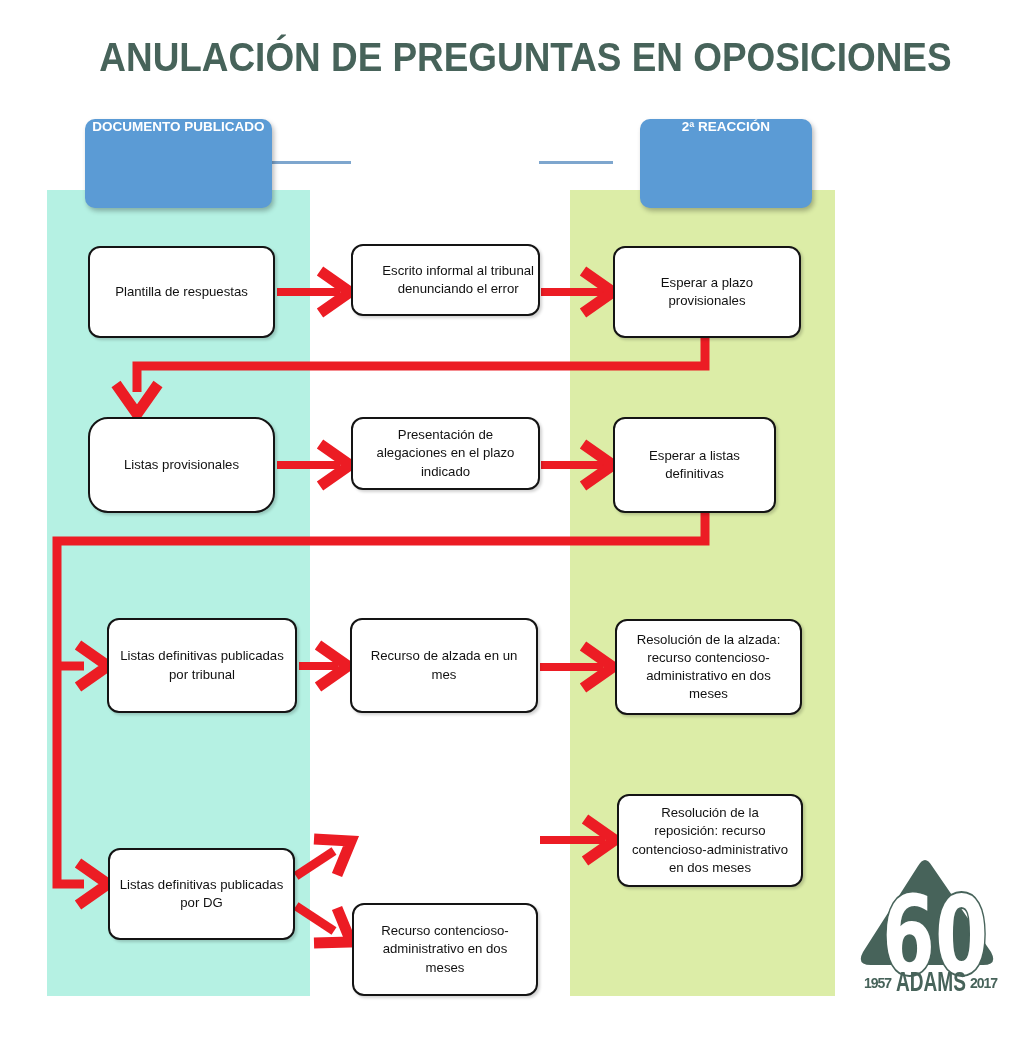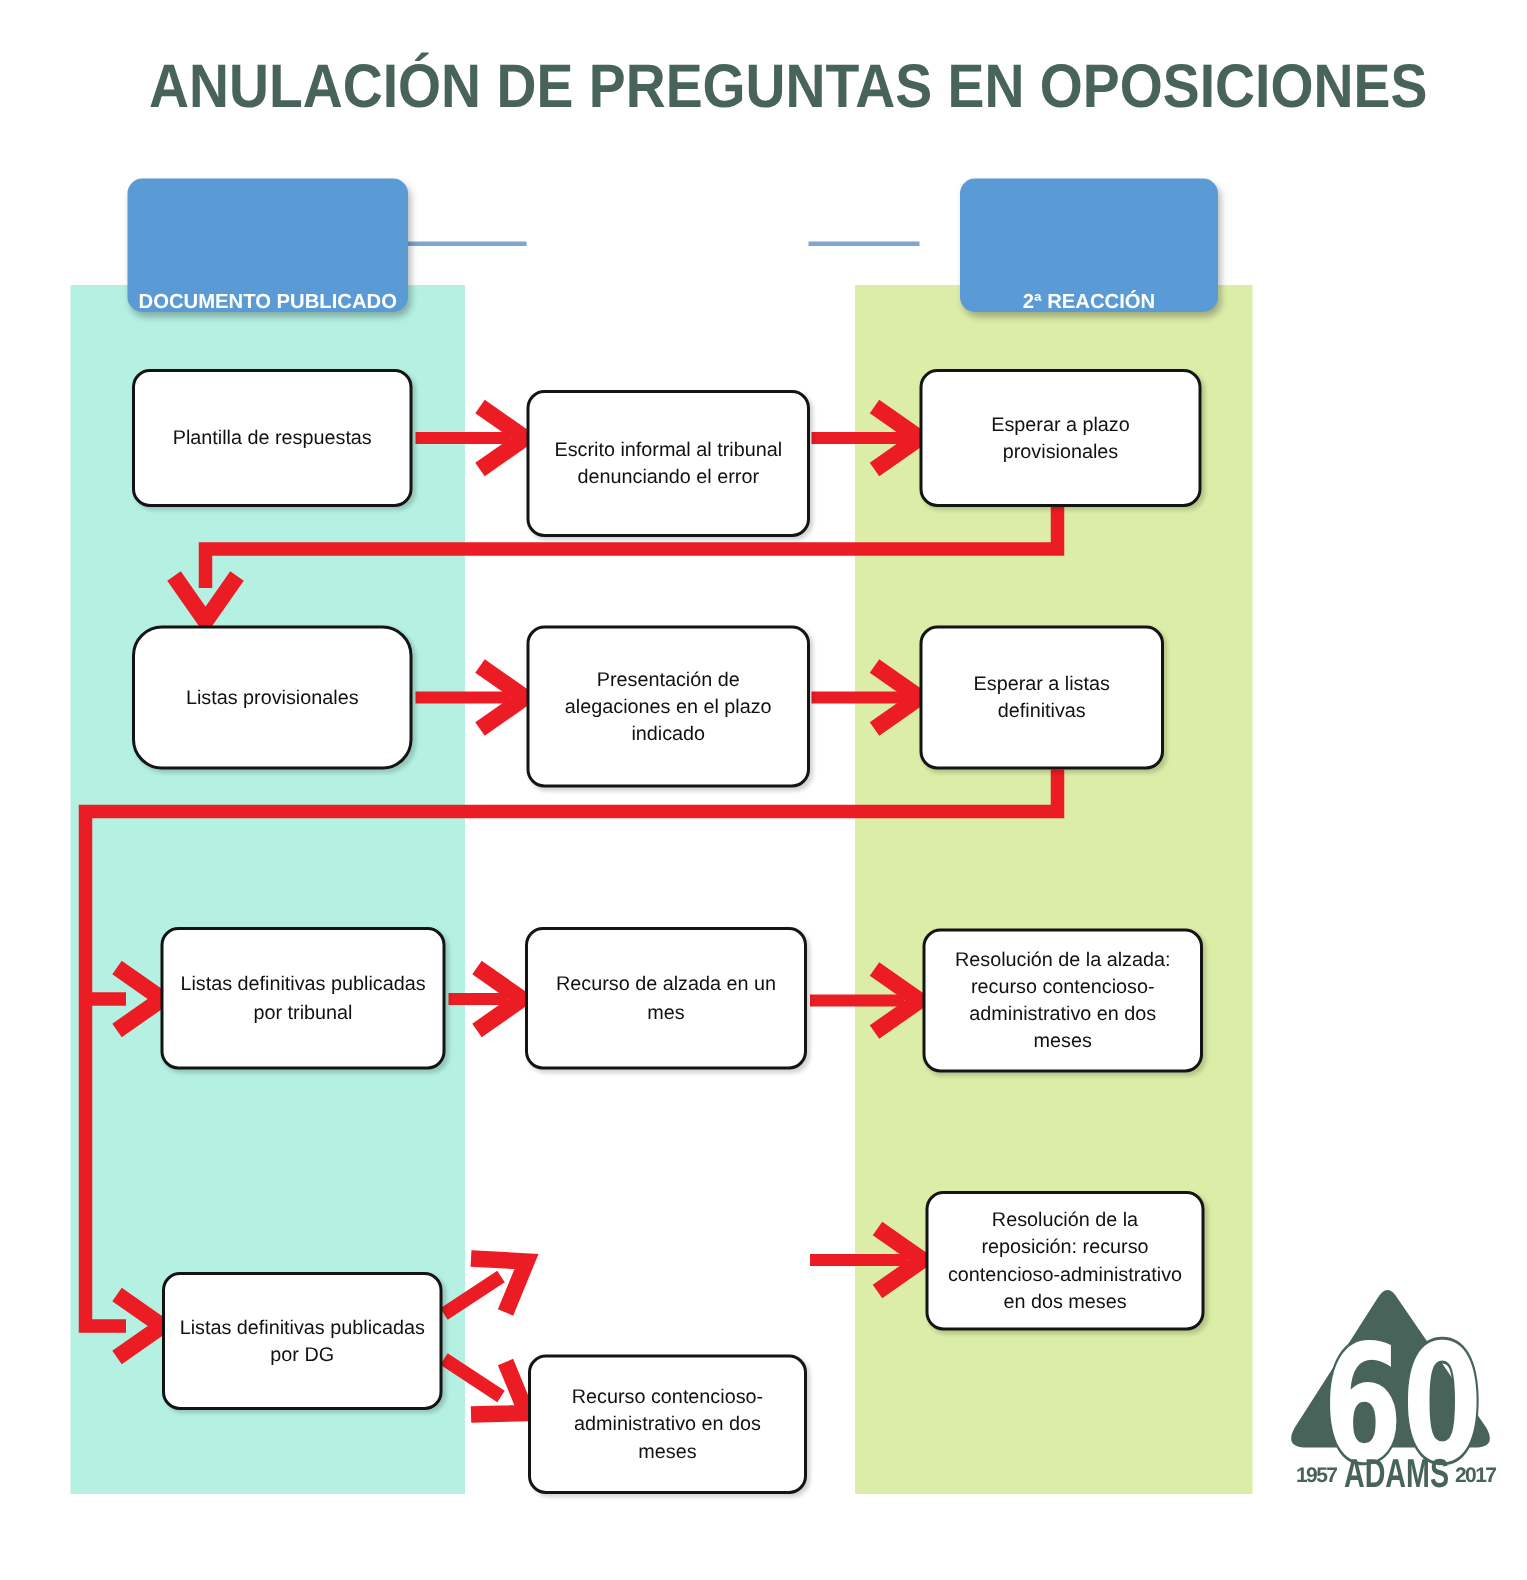--- a/index.html
+++ b/index.html
@@ -8,21 +8,21 @@
   
   .title-wrap{position:absolute;top:34px;left:0;width:100%;text-align:center;}
   .title-text{display:inline-block;font-size:41px;font-weight:bold;color:#47635A;
               letter-spacing:0px;transform:scaleX(0.9);white-space:nowrap;}
   
   .bgcol{position:absolute;top:190px;height:806px;}
   .bgcol.teal{left:47px;width:263px;background:#B5F1E3;}
   .bgcol.green{left:570px;width:265px;background:#DCEDA7;}
   
   .hdr{position:absolute;top:119px;height:89px;background:#5B9BD5;border-radius:10px;
-       display:flex;align-items:flex-end;justify-content:center;color:#ffffff;
+       display:flex;align-items:flex-start;justify-content:center;color:#ffffff;
        font-size:13.5px;font-weight:bold;text-align:center;
        box-shadow:2px 3px 5px rgba(0,0,0,0.28);z-index:3;}
   .hdr-line{position:absolute;top:161px;height:3px;background:#7EA6CE;z-index:2;}
   
   .fbox{position:absolute;background:#ffffff;border:2px solid #141414;border-radius:12px;
         display:flex;align-items:center;justify-content:center;box-sizing:border-box;
         padding:2px 4px;z-index:3;box-shadow:2px 2px 3px rgba(0,0,0,0.18);}
   .fbox .lbl{font-size:13.2px;line-height:1.38;color:#111111;text-align:center;
              white-space:pre-line;}
   
@@ -114,33 +114,33 @@
 
     <g>
       <path class="stem" d="M540,840 L605,840"></path>
         <path class="chev" d="M585,819 L615,840 L585,861"></path>
     </g>
   </svg>
 
   <div class="fbox" style="left:88px;top:246px;width:187px;height:92px;">
     <span class="lbl">Plantilla de respuestas</span>
     </div>
-  <div class="fbox" style="left:351px;top:260px;width:189px;height:98px;">
+  <div class="fbox" style="left:351px;top:244px;width:189px;height:72px;justify-content:flex-end;">
     <span class="lbl">Escrito informal al tribunal
 denunciando el error</span>
     </div>
   <div class="fbox" style="left:613px;top:246px;width:188px;height:92px;">
     <span class="lbl">Esperar a plazo
 provisionales</span>
     </div>
 
   <div class="fbox" style="left:88px;top:417px;width:187px;height:96px;border-radius:20px;">
     <span class="lbl">Listas provisionales</span>
     </div>
-  <div class="fbox" style="left:351px;top:417px;width:189px;height:108px;">
+  <div class="fbox" style="left:351px;top:417px;width:189px;height:73px;">
     <span class="lbl">Presentación de
 alegaciones en el plazo
 indicado</span>
     </div>
   <div class="fbox" style="left:613px;top:417px;width:163px;height:96px;justify-content:center;">
     <span class="lbl">Esperar a listas definitivas</span>
     </div>
 
   <div class="fbox" style="left:107px;top:618px;width:190px;height:95px;">
     <span class="lbl">Listas definitivas publicadas

